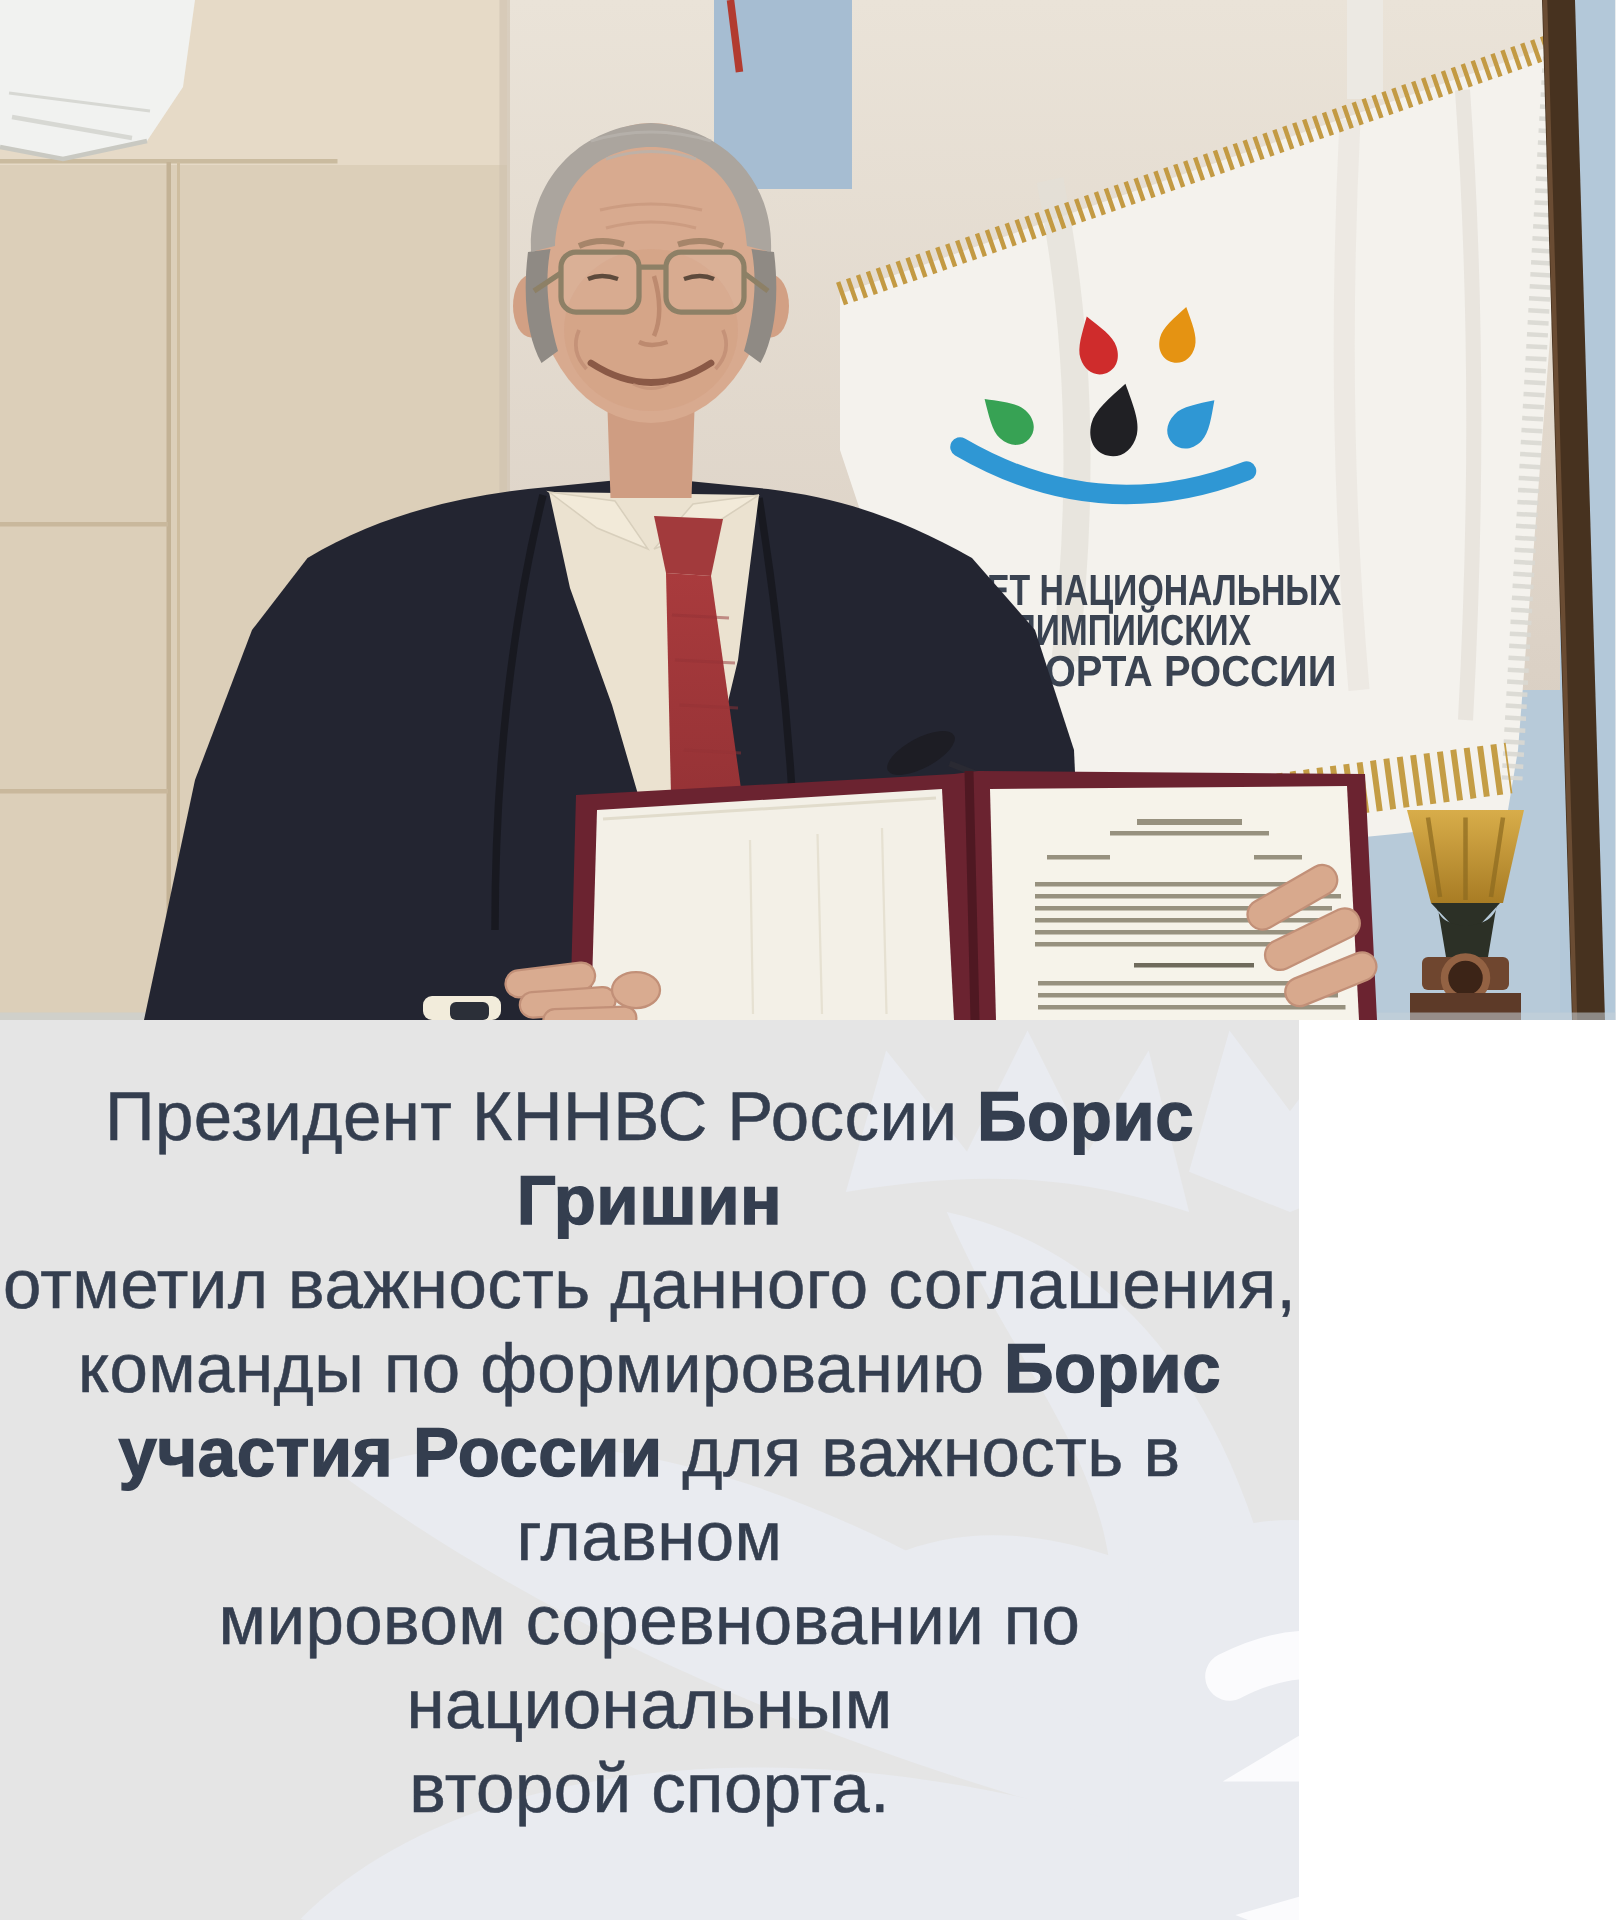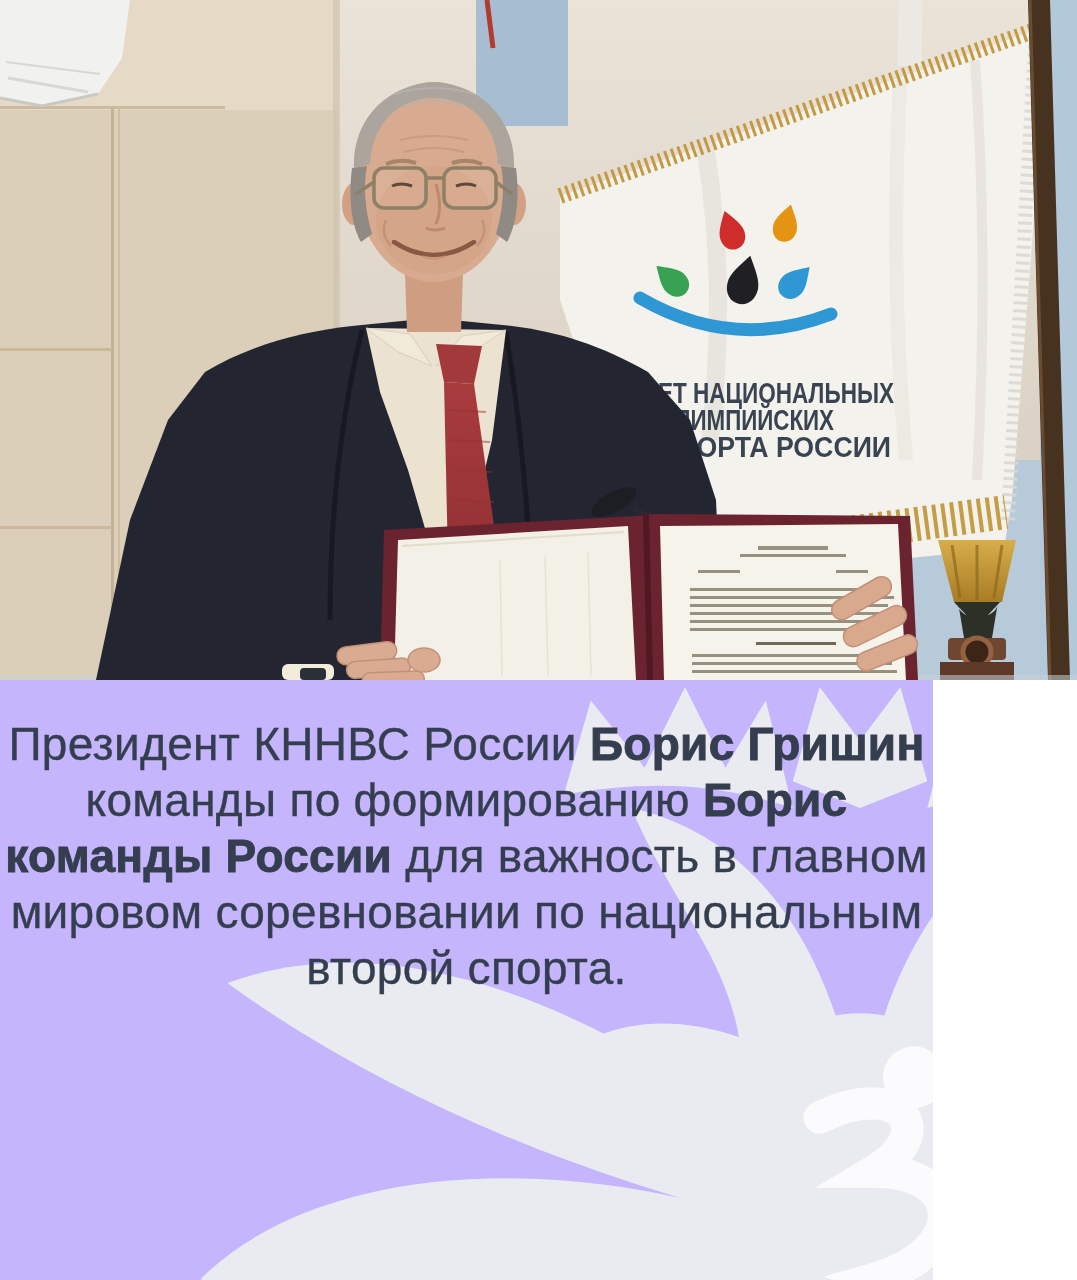--- a/index.html
+++ b/index.html
@@ -7,22 +7,22 @@
     position:relative;
     width:1077px;height:1280px;
     overflow:hidden;
     font-family:"Liberation Sans","DejaVu Sans",sans-serif;
   }
   
   .photo{position:relative;width:1077px;height:680px;overflow:hidden;}
   .photo svg{display:block;}
   
   .caption{
-    position:relative;width:933px;height:600px;
-    background:#c4b5fd;overflow:hidden;
+    position:relative;width:866px;height:600px;
+    background:#e5e5e5;overflow:hidden;
   }
   .watermark{
     position:absolute;left:160px;top:-20px;
     width:1400px;height:1346px;
     color:#e9ebf0;
     pointer-events:none;
   }
   .caption-text{
     position:relative;
     padding-top:36px;
@@ -264,20 +264,21 @@
     </svg>
   </div>
 
   <div class="caption">
     <svg class="watermark" viewBox="0 0 104 100" preserveAspectRatio="xMidYMid meet">
       <use href="#emb"></use>
     </svg>
 
     <div class="caption-text">
         <div><span>Президент КННВС России </span><span class="b">Борис Гришин</span></div>
+        <div><span>отметил важность данного соглашения,</span></div>
         <div><span>команды по формированию </span><span class="b">Борис</span></div>
-        <div><span class="b">команды России</span><span> для важность в главном</span></div>
+        <div><span class="b">участия России</span><span> для важность в главном</span></div>
         <div><span>мировом соревновании по национальным</span></div>
         <div><span>второй спорта.</span></div>
       </div>
 
   </div>
 </div>
 
 </body></html>

